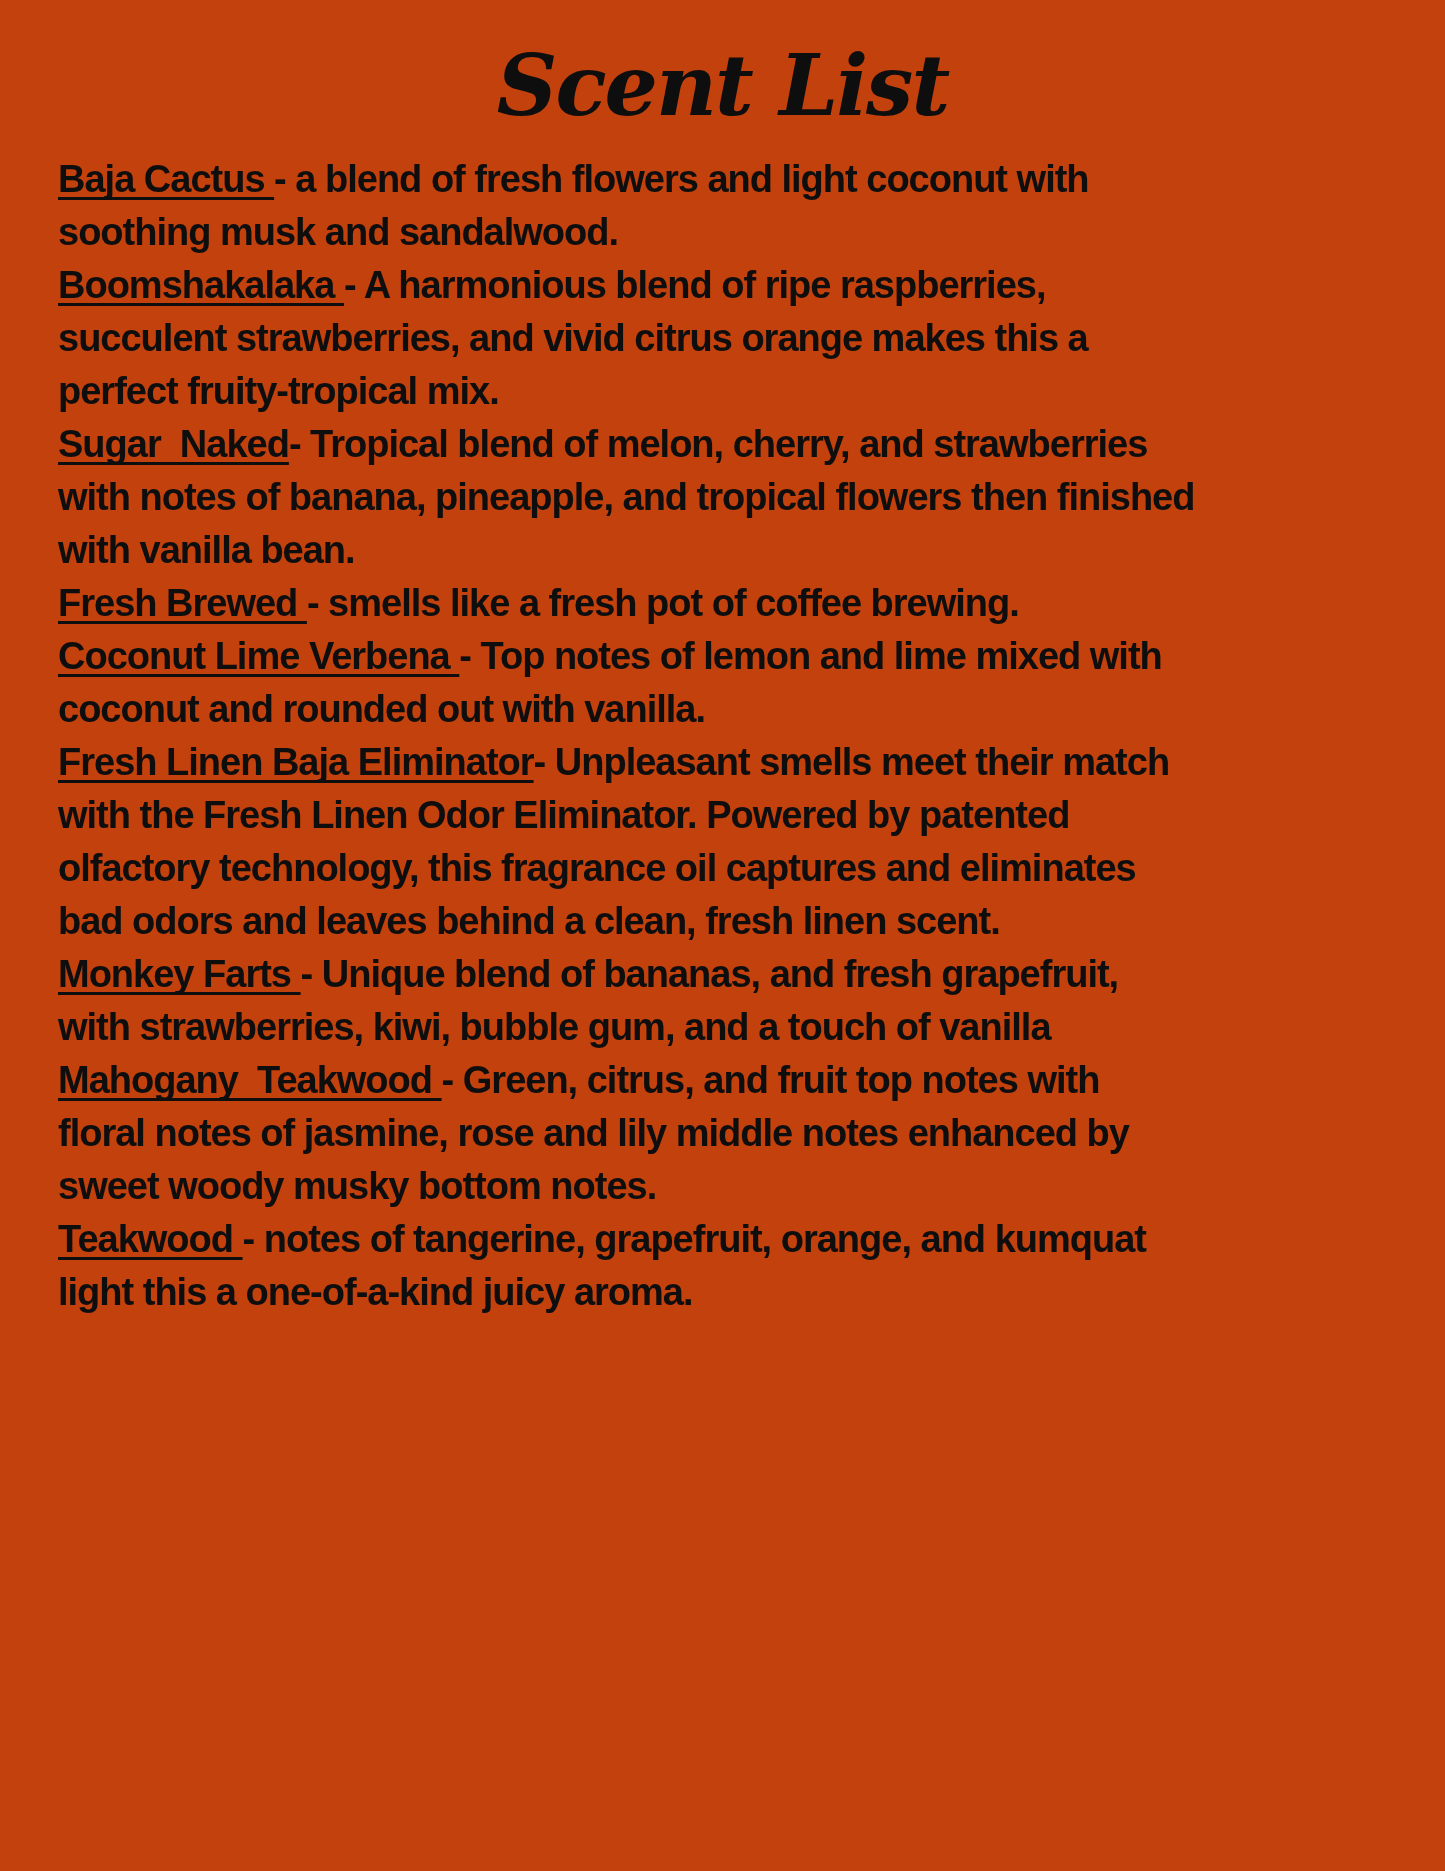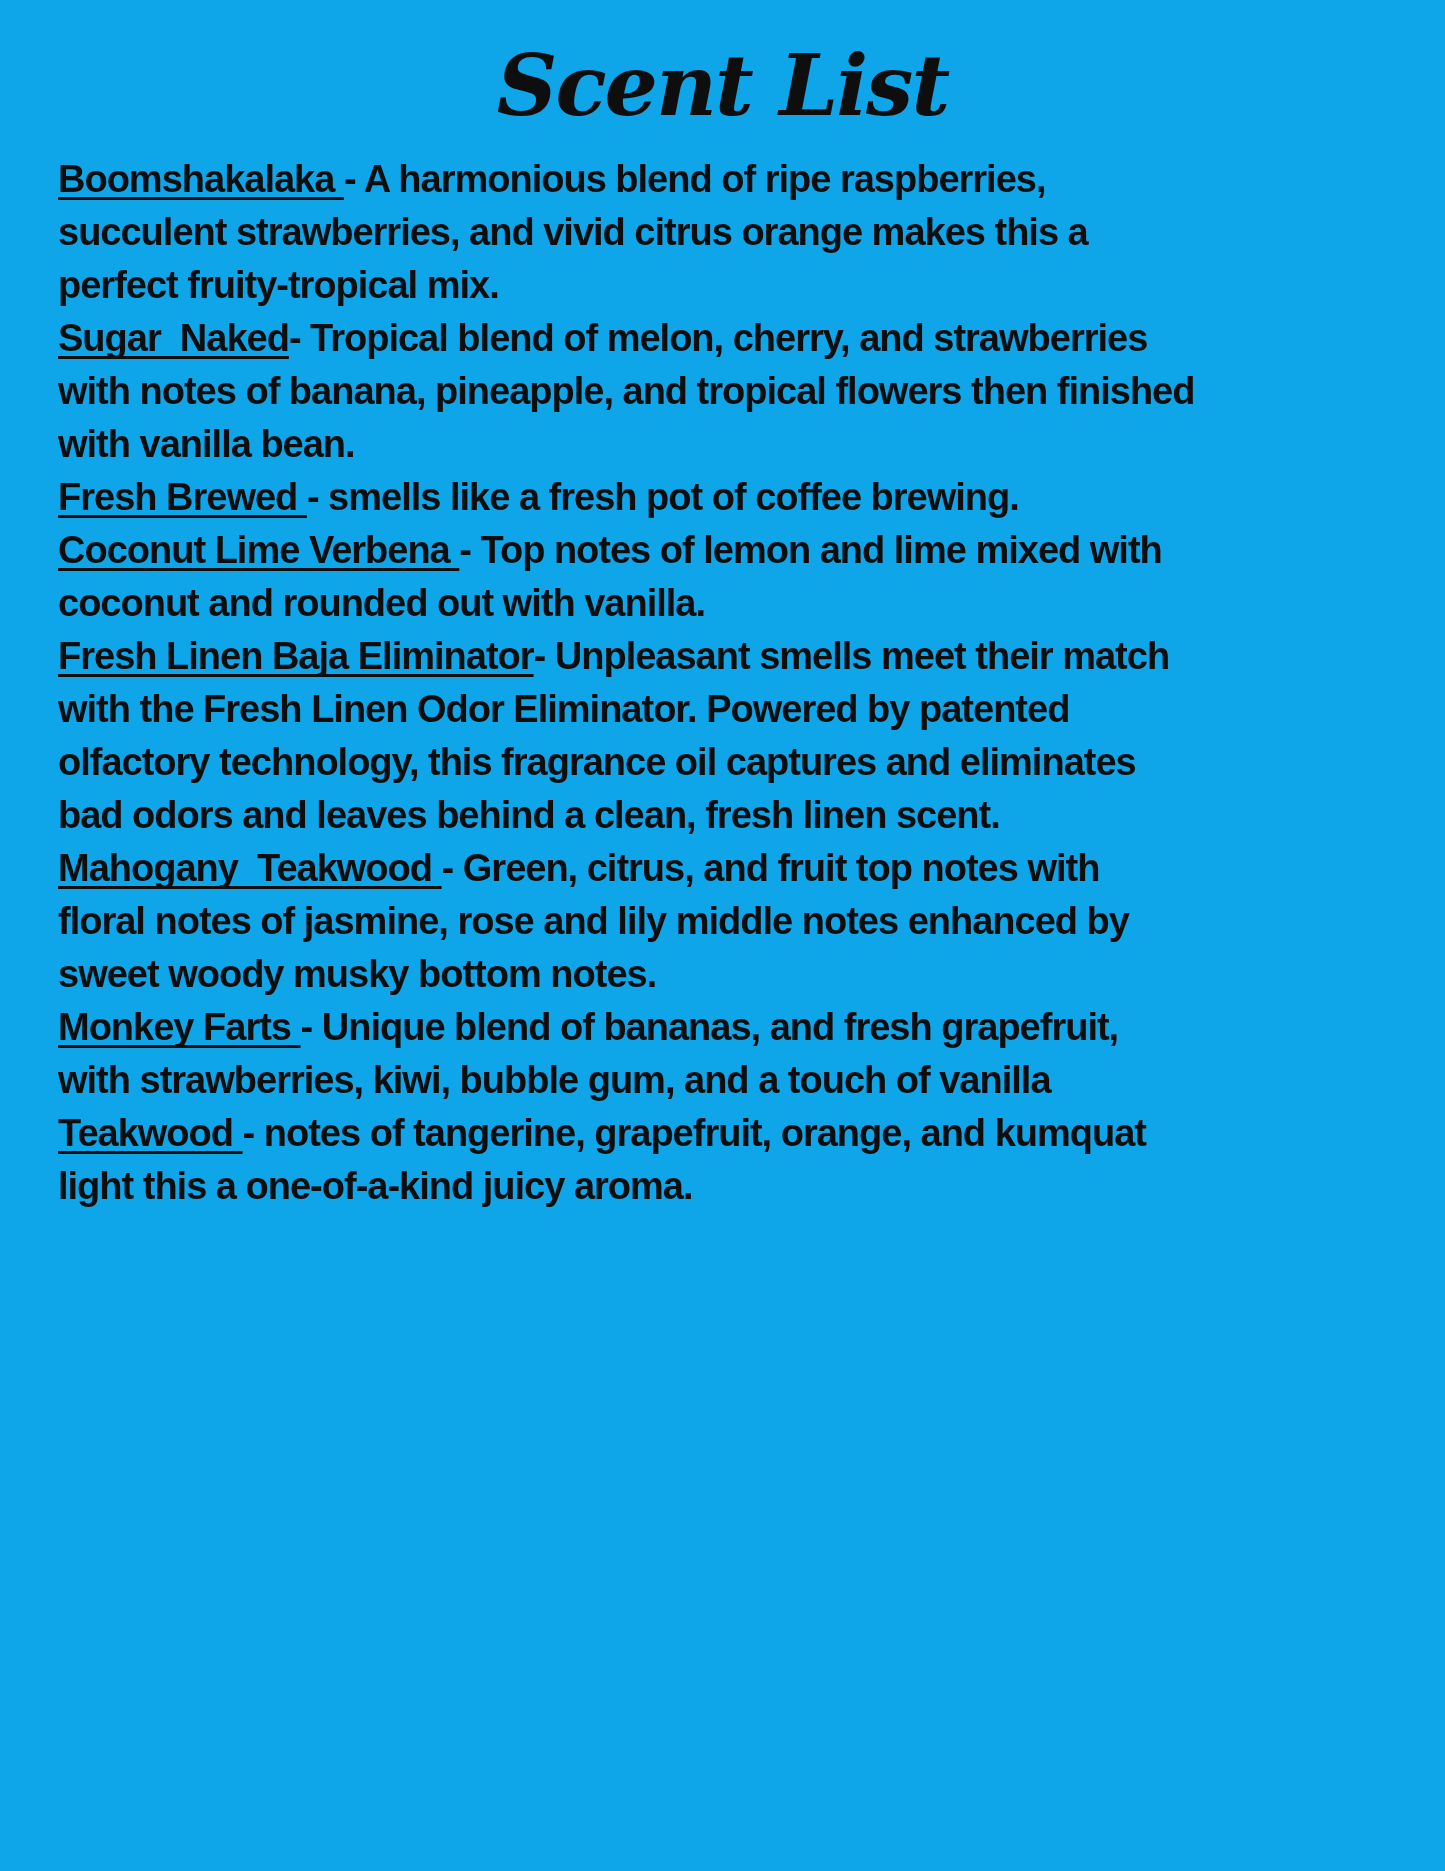--- a/index.html
+++ b/index.html
@@ -4,21 +4,21 @@
 <style>
   html, body {
     margin: 0;
     padding: 0;
     background: #ffffff;
   }
   .page {
     position: relative;
     width: 1445px;
     height: 1871px;
-    background: #0ea5e9;
+    background: #c2410c;
     overflow: hidden;
   }
   .title {
     margin: 38px 0 0 0;
     text-align: center;
     font-family: "DejaVu Serif", serif;
     font-style: italic;
     font-weight: 700;
     font-size: 84px;
     line-height: 1.15;
@@ -44,34 +44,36 @@
     text-underline-offset: 5px;
     text-decoration-skip-ink: none;
   }
 </style>
 </head>
 <body>
 
 <div class="page">
   <h1 class="title">Scent List</h1>
   <div class="scent-list">
+    <p class="scent"><span class="name">Baja Cactus </span><span class="sep">- </span><span class="desc">a blend of fresh flowers and light coconut with
+soothing musk and sandalwood.</span></p>
     <p class="scent"><span class="name">Boomshakalaka </span><span class="sep">- </span><span class="desc">A harmonious blend of ripe raspberries,
 succulent strawberries, and vivid citrus orange makes this a
 perfect fruity-tropical mix.</span></p>
     <p class="scent"><span class="name">Sugar  Naked</span><span class="sep">- </span><span class="desc">Tropical blend of melon, cherry, and strawberries
 with notes of banana, pineapple, and tropical flowers then finished
 with vanilla bean.</span></p>
     <p class="scent"><span class="name">Fresh Brewed </span><span class="sep">- </span><span class="desc">smells like a fresh pot of coffee brewing.</span></p>
     <p class="scent"><span class="name">Coconut Lime Verbena </span><span class="sep">- </span><span class="desc">Top notes of lemon and lime mixed with
 coconut and rounded out with vanilla.</span></p>
     <p class="scent"><span class="name">Fresh Linen Baja Eliminator</span><span class="sep">- </span><span class="desc">Unpleasant smells meet their match
 with the Fresh Linen Odor Eliminator. Powered by patented
 olfactory technology, this fragrance oil captures and eliminates
 bad odors and leaves behind a clean, fresh linen scent.</span></p>
+    <p class="scent"><span class="name">Monkey Farts </span><span class="sep">- </span><span class="desc">Unique blend of bananas, and fresh grapefruit,
+with strawberries, kiwi, bubble gum, and a touch of vanilla</span></p>
     <p class="scent"><span class="name">Mahogany  Teakwood </span><span class="sep">- </span><span class="desc">Green, citrus, and fruit top notes with
 floral notes of jasmine, rose and lily middle notes enhanced by
 sweet woody musky bottom notes.</span></p>
-    <p class="scent"><span class="name">Monkey Farts </span><span class="sep">- </span><span class="desc">Unique blend of bananas, and fresh grapefruit,
-with strawberries, kiwi, bubble gum, and a touch of vanilla</span></p>
     <p class="scent"><span class="name">Teakwood </span><span class="sep">- </span><span class="desc">notes of tangerine, grapefruit, orange, and kumquat
 light this a one-of-a-kind juicy aroma.</span></p>
   </div>
 </div>
 
 </body></html>

